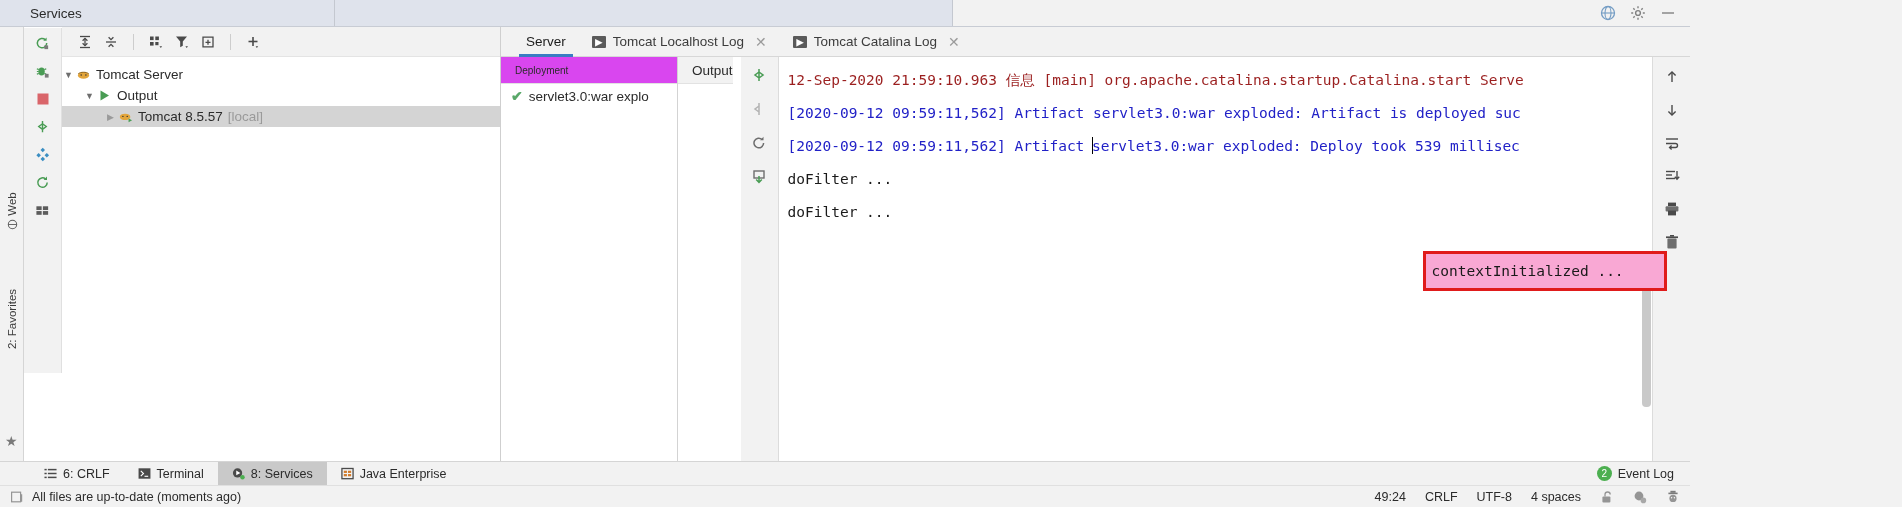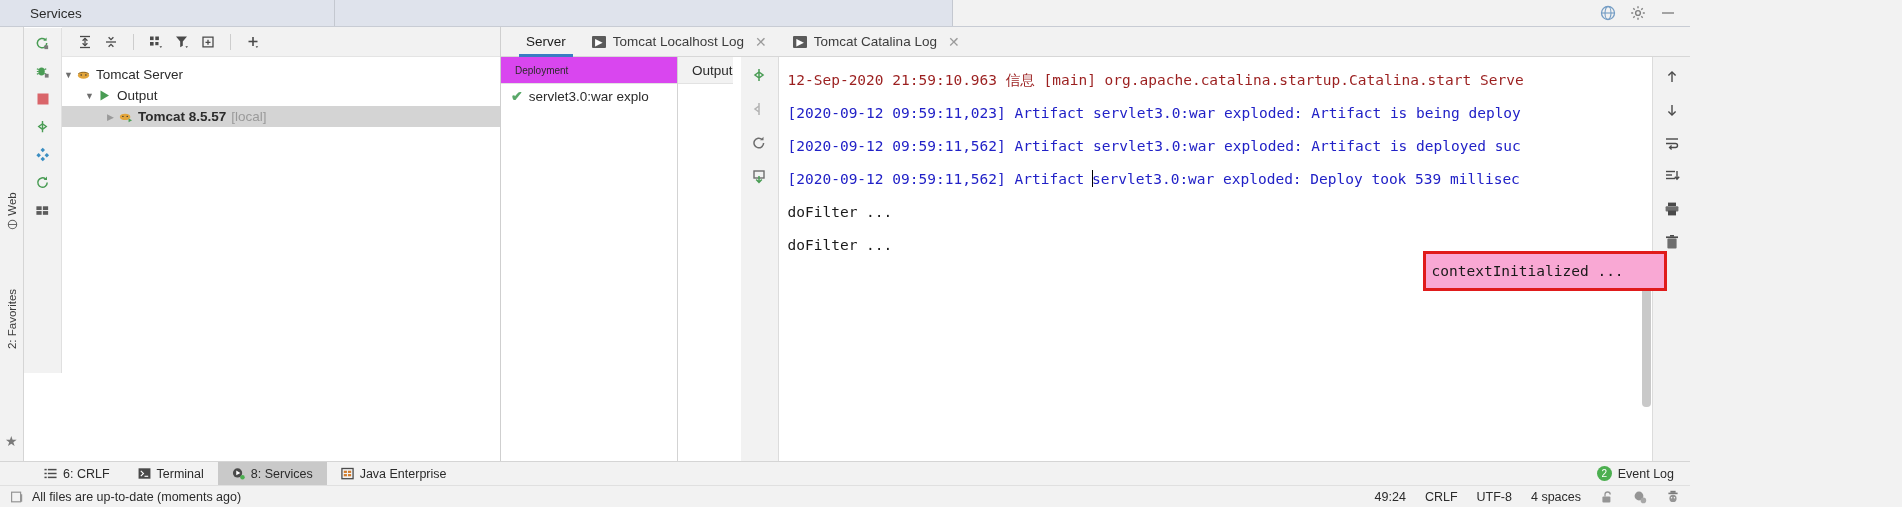--- a/index.html
+++ b/index.html
@@ -63,21 +63,21 @@
           border-radius: 3px; }
   .tsep { width: 1px; height: 16px; background: #cdcdcd; margin: 0 7px; }
 
   .tree { flex: 1; background: #fff; padding-top: 7px; font-size: 13.5px; }
   .tree-row { height: 21px; display: flex; align-items: center; white-space: nowrap; }
   .tree-row.selected { background: #d4d4d4; }
   .tw { width: 13px; display: inline-flex; justify-content: center; font-size: 9px; color: #6e6e6e; }
   .tw.collapsed { color: #9a9a9a; }
   .tree-ico { width: 17px; display: inline-flex; justify-content: center; align-items: center; }
   .tree-label { padding-left: 4px; }
-  .tree-label.bold { font-weight: bold; }
+  .tree-label.bold { font-weight: normal; }
   .tree-sub { color: #9a9a9a; padding-left: 5px; }
 
   
   .console-area { flex: 1; display: flex; flex-direction: column; background: #fff; min-width: 0; }
   .tabstrip {
     height: 30px; background: #f2f2f2; display: flex; align-items: stretch;
     border-bottom: 1px solid #d7d7d7; padding-left: 12px;
   }
   .ctab { display: flex; align-items: center; gap: 7px; padding: 0 13px;
           font-size: 13.5px; color: #3c3c3c; position: relative; }
@@ -430,21 +430,20 @@
               <span>
                 <svg width="16" height="16" viewBox="0 0 16 16">
                     <rect x="3" y="2" width="10" height="7" fill="none" stroke="#6e6e6e" stroke-width="1.4"></rect>
                     <path d="M8 7v6M5.2 10.4 8 13.4l2.8-3" fill="none" stroke="#499c54" stroke-width="1.5"></path>
                   </svg>
               </span>
             </div>
 
             <div class="console-text">
               <div class="cline c-red">12-Sep-2020 21:59:10.963 信息 [main] org.apache.catalina.startup.Catalina.start Serve</div>
-              <div class="cline c-blue">[2020-09-12 09:59:11,023] Artifact servlet3.0:war exploded: Artifact is being deploy</div>
               <div class="cline c-blue">[2020-09-12 09:59:11,562] Artifact servlet3.0:war exploded: Artifact is deployed suc</div>
               <div class="cline c-blue">
                 <span>[2020-09-12 09:59:11,562] Artifact <span class="caret"></span>servlet3.0:war exploded: Deploy took 539 millisec</span>
               </div>
               <div class="cline c-black">doFilter ...</div>
               <div class="cline c-black">doFilter ...</div>
             </div>
 
             <div class="vscroll"></div>
 

